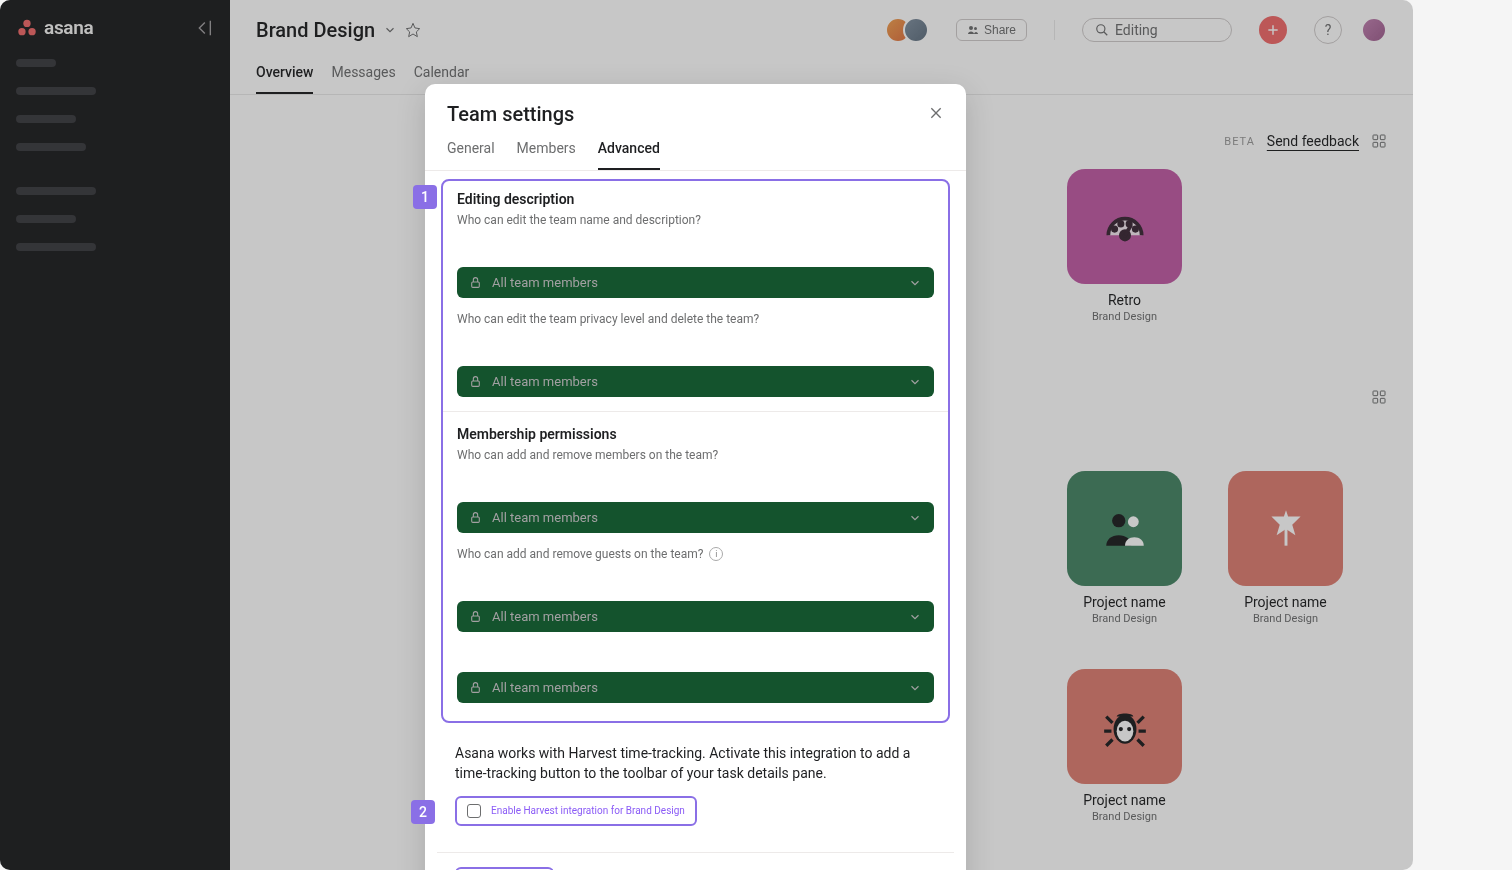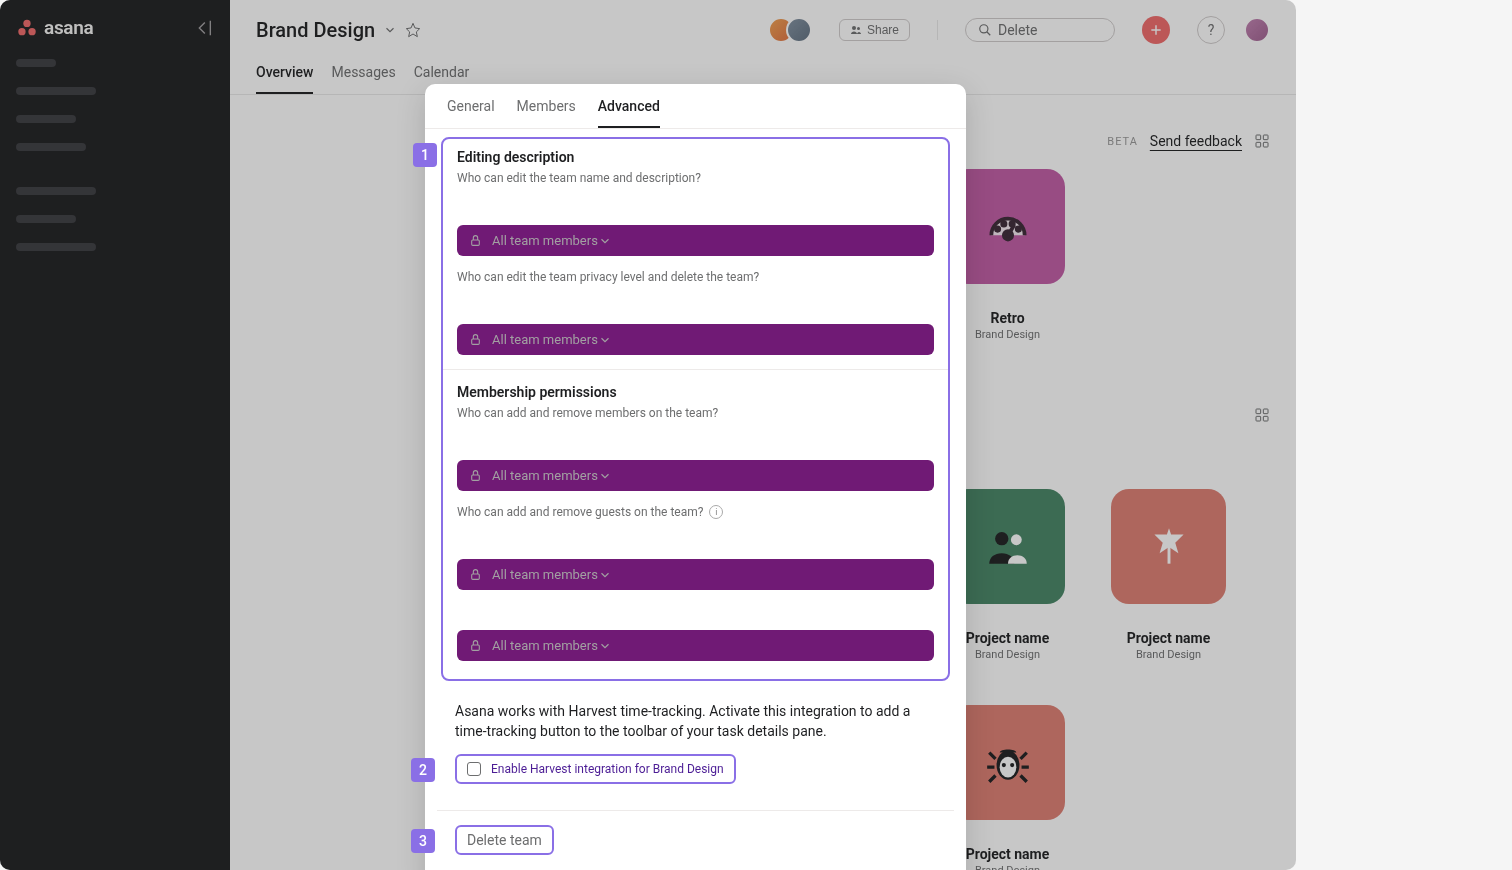--- a/index.html
+++ b/index.html
@@ -1,17 +1,17 @@
 <!DOCTYPE html>
 <html><head>
 <meta charset="utf-8">
 <style>
 * { box-sizing: border-box; margin: 0; padding: 0; }
 body { font-family: -apple-system, BlinkMacSystemFont, "Segoe UI", Roboto, Helvetica, Arial, sans-serif; background: #f5f5f5; overflow: hidden; }
-.app { display: flex; width: 1296px; height: 870px; position: relative; border-radius: 10px; overflow: hidden; }
+.app { display: flex; width: 1413px; height: 870px; position: relative; border-radius: 10px; overflow: hidden; }
 
 
 .sidebar { width: 230px; background: #1e1f21; color: #a2a0a2; display: flex; flex-direction: column; padding-top: 16px; }
 .sidebar-top { display: flex; align-items: center; justify-content: space-between; padding: 0 16px 20px 16px; }
 .logo { display: flex; align-items: center; gap: 6px; }
 .logo-dots { width: 22px; height: 22px; }
 .logo-text { color: #f5f4f3; font-weight: 600; font-size: 19px; letter-spacing: -0.3px; }
 .collapse-icon { color: #a2a0a2; }
 .sidebar-skeleton { padding: 0 16px; }
 .skel { background: #3b3c40; border-radius: 4px; height: 8px; margin-bottom: 20px; }
@@ -47,49 +47,49 @@
 
 .content { flex: 1; padding: 30px 26px; position: relative; }
 .beta-row { display: flex; align-items: center; gap: 12px; color: #6d6e6f; font-size: 13px; justify-content: flex-end; }
 .beta { letter-spacing: 1px; font-size: 11px; color:#999; }
 .send-feedback { text-decoration: underline; text-underline-offset: 4px; color: #1e1f21; font-size: 14px; }
 .grid-icon { color: #6d6e6f; }
 
 .project-grid { display: flex; flex-wrap: wrap; gap: 44px 48px; justify-content: flex-end; width: 320px; margin-left: auto; margin-top: 20px;}
 .project-card { width: 115px; text-align: center; }
 .proj-tile { width: 115px; height: 115px; border-radius: 18px; display: flex; align-items: center; justify-content: center; color: #fff; }
-.proj-name { font-size: 14px; font-weight: 700; color: #1e1f21; margin-top: 26px; }
+.proj-name { font-size: 14px; font-weight: 400; color: #1e1f21; margin-top: 8px; }
 .proj-sub { font-size: 11px; color: #6d6e6f; margin-top: 2px; }
 
 
 .scrim { position: absolute; inset: 0; background: rgba(30,31,33,0.25); }
 
 
 .modal { position: absolute; left: 425px; top: 84px; width: 541px; background: #fff; border-radius: 10px; box-shadow: 0 8px 30px rgba(0,0,0,0.15); display: flex; flex-direction: column; }
 .modal-hdr { display: flex; justify-content: space-between; align-items: center; padding: 18px 22px 0 22px; }
 .modal-title { font-size: 20px; font-weight: 500; color: #1e1f21; }
 .close-btn { color: #6d6e6f; cursor: pointer; font-size: 18px; }
 .modal-tabs { display: flex; gap: 22px; padding: 14px 32px 0 22px; border-bottom: 1px solid #edeae9; }
 .mtab { padding-bottom: 12px; font-size: 14px; color: #6d6e6f; cursor: pointer; border-bottom: 2px solid transparent; }
 .mtab.active { color: #1e1f21; border-bottom-color: #1e1f21; font-weight: 500; }
 
 .modal-body { padding: 0 12px 16px 12px; }
 .section-box { border: 2px solid #8a6fe6; border-radius: 8px; margin: 8px 4px; padding: 10px 14px 14px 14px; position: relative; }
 .section-h { font-size: 14px; font-weight: 600; color: #1e1f21; margin-bottom: 6px; }
 .field-label { font-size: 12px; color: #6d6e6f; margin-bottom: 8px; display:flex; align-items:center; gap:6px;}
-.select-locked { background: #701a75; border-radius: 6px; padding: 8px 12px; display: flex; align-items: center; color: #a2a0a2; font-size: 13px; margin-bottom: 14px; margin-top: 40px; }
+.select-locked { background: #14532d; border-radius: 6px; padding: 8px 12px; display: flex; align-items: center; justify-content: space-between; color: #a2a0a2; font-size: 13px; margin-bottom: 14px; margin-top: 40px; }
 .select-left { display: flex; align-items: center; gap: 10px; }
 .sect-div { border-top: 1px solid #edeae9; margin: 8px -14px 14px -14px; }
 
 .harvest { padding: 12px 18px; }
 .harvest-title { font-size: 12px; color: #6d6e6f; margin-bottom: 8px; }
 .harvest-desc { font-size: 14px; color: #1e1f21; line-height: 1.45; margin-bottom: 12px; }
 .checkbox-row { border: 2px solid #8a6fe6; border-radius: 6px; padding: 6px 10px; display: inline-flex; align-items: center; gap: 10px; position: relative; }
 .cb { width: 14px; height: 14px; border: 1.5px solid #6d6e6f; border-radius: 3px; }
-.cb-label { font-size: 12px; color: #4c1d95; }
+.cb-label { font-size: 10px; color: #8b5cf6; }
 
 .modal-divider { border-top: 1px solid #edeae9; margin: 14px 0; }
 
 .delete-wrap { padding: 0 18px 18px 18px; position: relative; }
 .delete-btn { display: inline-block; border: 2px solid #8a6fe6; border-radius: 6px; padding: 5px 10px; font-size: 14px; color: #6d6e6f; cursor: pointer; position: relative; }
 
 .annotation-badge { position: absolute; left: -30px; width: 24px; height: 24px; background: #8a6fe6; color: #fff; border-radius: 4px; display: flex; align-items: center; justify-content: center; font-size: 14px; font-weight: 500; }
 .badge-1 { top: 4px; }
 .badge-inline { left: -46px; top: 2px; }
 
@@ -159,21 +159,21 @@
                 <path d="M14 20c0-2 2-4 4-4s4 2 4 4"></path>
               </svg>
             <span>Share</span>
           </button>
           <div class="vdiv"></div>
           <div class="search">
             <svg width="14" height="14" viewBox="0 0 24 24" fill="none" stroke="currentColor" stroke-width="2">
                 <circle cx="10" cy="10" r="7"></circle>
                 <path d="M21 21l-6-6"></path>
               </svg>
-            <span>Delete</span>
+            <span>Editing</span>
           </div>
           <div class="circle-btn add">
             <svg width="14" height="14" viewBox="0 0 24 24" stroke="currentColor" stroke-width="2.5">
                 <path d="M12 4v16M4 12h16"></path>
               </svg>
           </div>
           <div class="circle-btn help">?</div>
           <div class="avatar a3"></div>
         </div>
       </div>
@@ -264,20 +264,28 @@
   </div>
             </div>
 </div>
       </div>
     </div>
   </div>
 
   <div class="scrim"></div>
 
   <div class="modal">
+    <div class="modal-hdr">
+      <div class="modal-title">Team settings</div>
+      <div class="close-btn">
+        <svg width="16" height="16" viewBox="0 0 24 24" fill="none" stroke="currentColor" stroke-width="2">
+            <path d="M5 5l14 14M19 5L5 19"></path>
+          </svg>
+      </div>
+    </div>
     <div class="modal-tabs">
       <div class="mtab">General</div>
       <div class="mtab">Members</div>
       <div class="mtab active">Advanced</div>
     </div>
 
     <div class="modal-body">
       <div class="section-box">
         <div class="annotation-badge badge-1">1</div>
 

